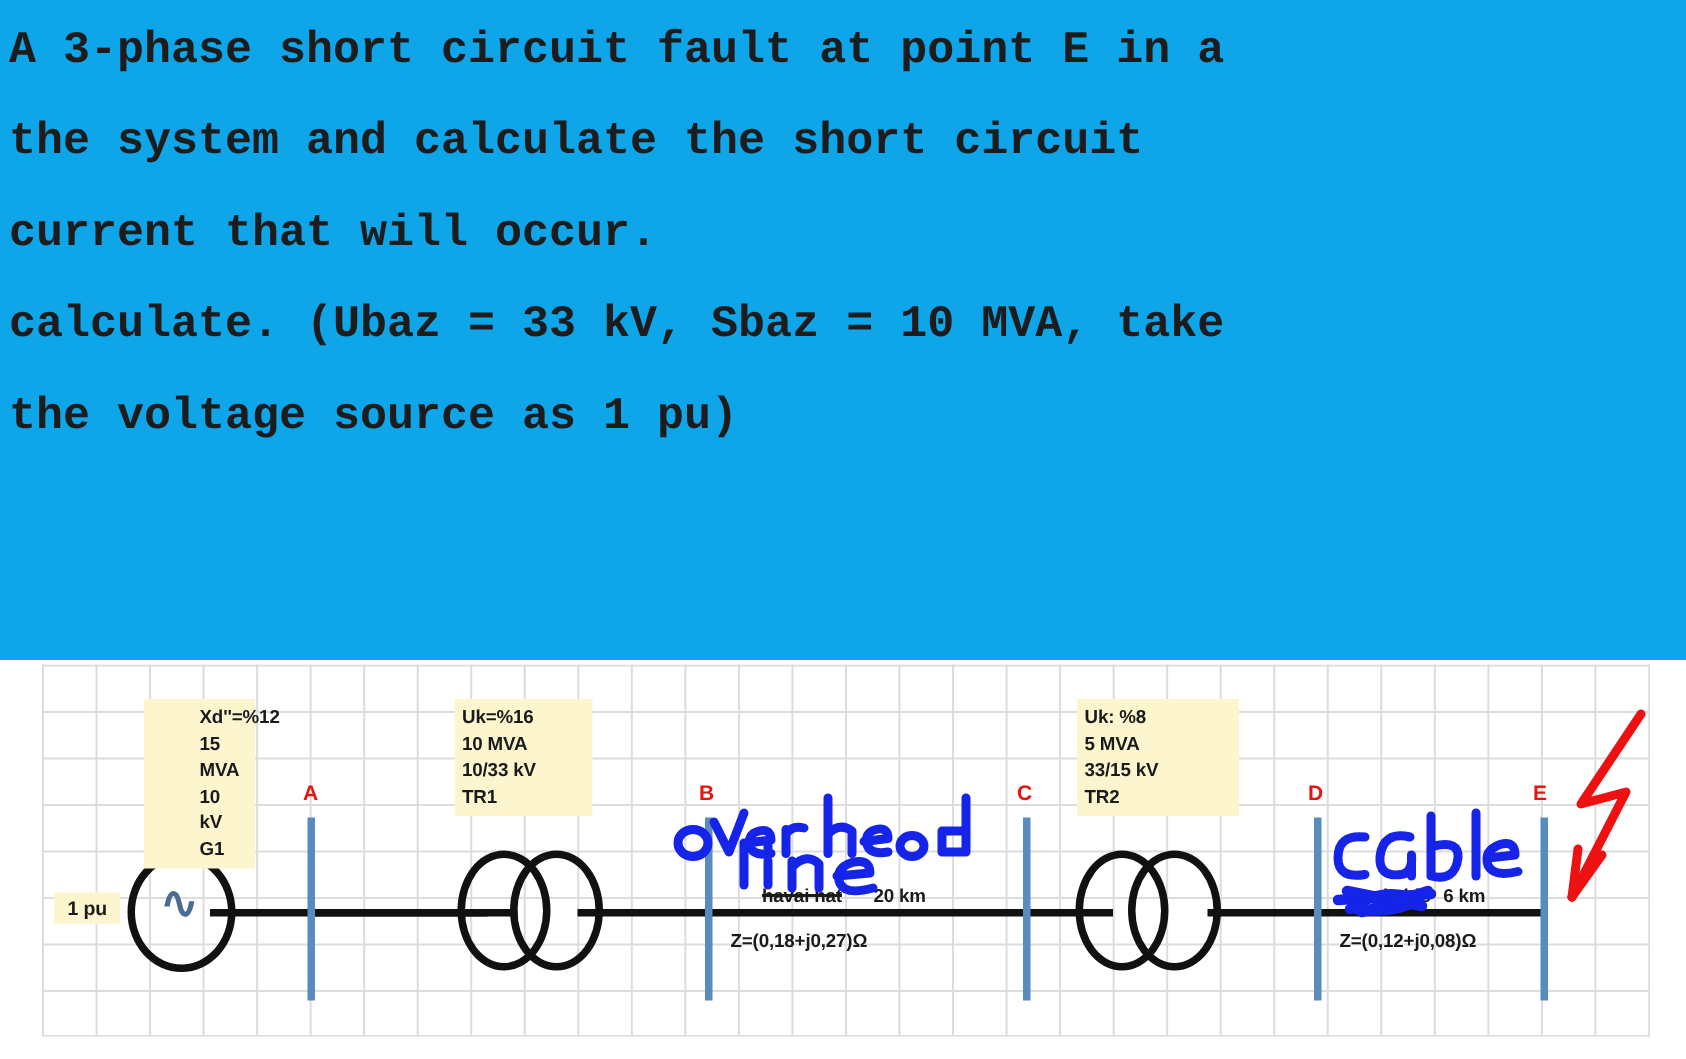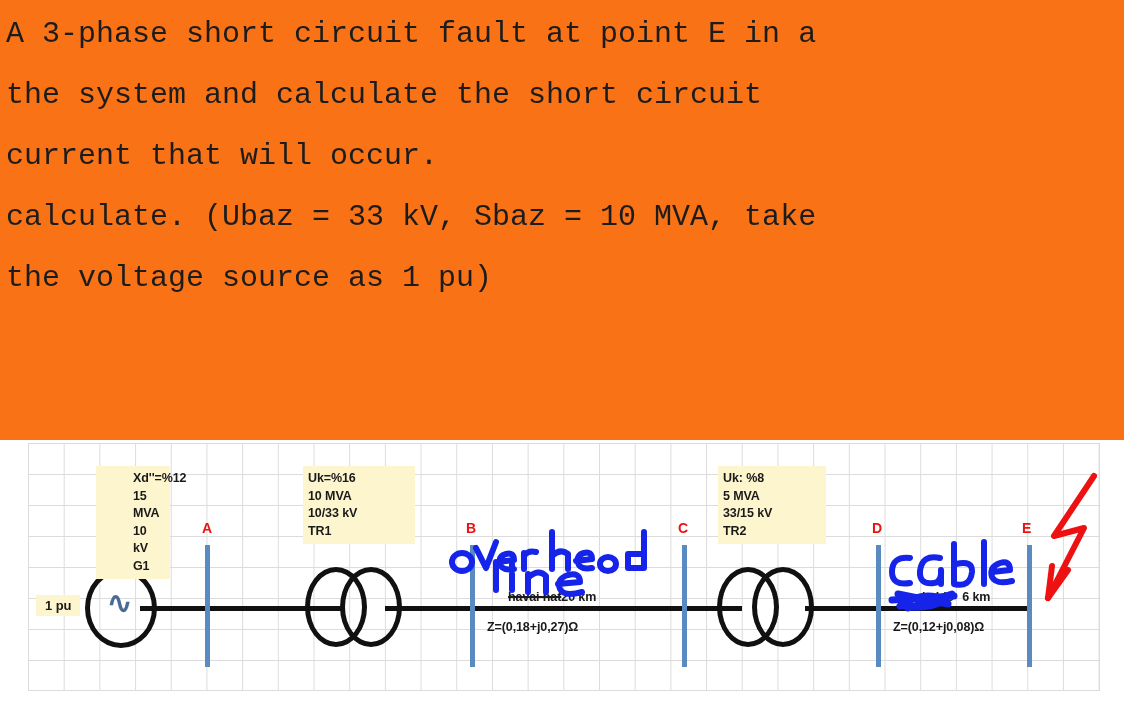--- a/index.html
+++ b/index.html
@@ -14,22 +14,23 @@
     width: 1124px; height: 706px;
     overflow: hidden;
     background: #ffffff;
   }
 
   
   #question {
     position: absolute;
     left: 0; top: 0;
     width: 1124px; height: 440px;
-    background: #f97316;
+    background: #0ea5e9;
     padding: 4px 0 0 6px;
+    font-weight: bold;
   }
   .qline {
     font-family: "Liberation Mono", "DejaVu Sans Mono", monospace;
     font-size: 30px;
     line-height: 61px;
     color: #1c1c1c;
     white-space: pre;
     letter-spacing: 0px;
   }
 
@@ -175,31 +176,31 @@
     <div class="bus-label" style="left:202px; top:80px;">A</div>
     <div class="bus-label" style="left:466px; top:80px;">B</div>
     <div class="bus-label" style="left:678px; top:80px;">C</div>
     <div class="bus-label" style="left:872px; top:80px;">D</div>
     <div class="bus-label" style="left:1022px; top:80px;">E</div>
 
     <div class="note" style="left:96px;  top:26px; width:74px;padding-left:37px;">Xd''=%12
 15 MVA
 10 kV
 G1</div>
-    <div class="note" style="left:303px; top:26px; width:112px;">Uk=%16
+    <div class="note" style="left:303px; top:26px; width:92px;">Uk=%16
 10 MVA
 10/33 kV
 TR1</div>
     <div class="note" style="left:718px; top:26px; width:108px;">Uk: %8
 5 MVA
 33/15 kV
 TR2</div>
 
     <div class="lineinfo" style="left:476px; top:150px;">
-      <span class="strike">havai hat</span><span style="margin-left:0;">20 km</span>
+      <span class="strike">havai hat</span><span style="margin-left:21px;">20 km</span>
     </div>
     <div class="lineinfo" style="left:487px; top:180px;">Z=(0,18+j0,27)Ω</div>
 
     <div class="lineinfo" style="left:890px; top:150px;">
       <span class="strike">kablo</span><span style="margin-left:8px;">6 km</span>
     </div>
     <div class="lineinfo" style="left:893px; top:180px;">Z=(0,12+j0,08)Ω</div>
 
     <div class="hw" style="left:448px; top:528px; left:448px; top:88px;">
       <svg width="215" height="70" viewBox="0 0 215 70" fill="none" stroke="#1524e8" stroke-width="6" stroke-linecap="round" stroke-linejoin="round">

